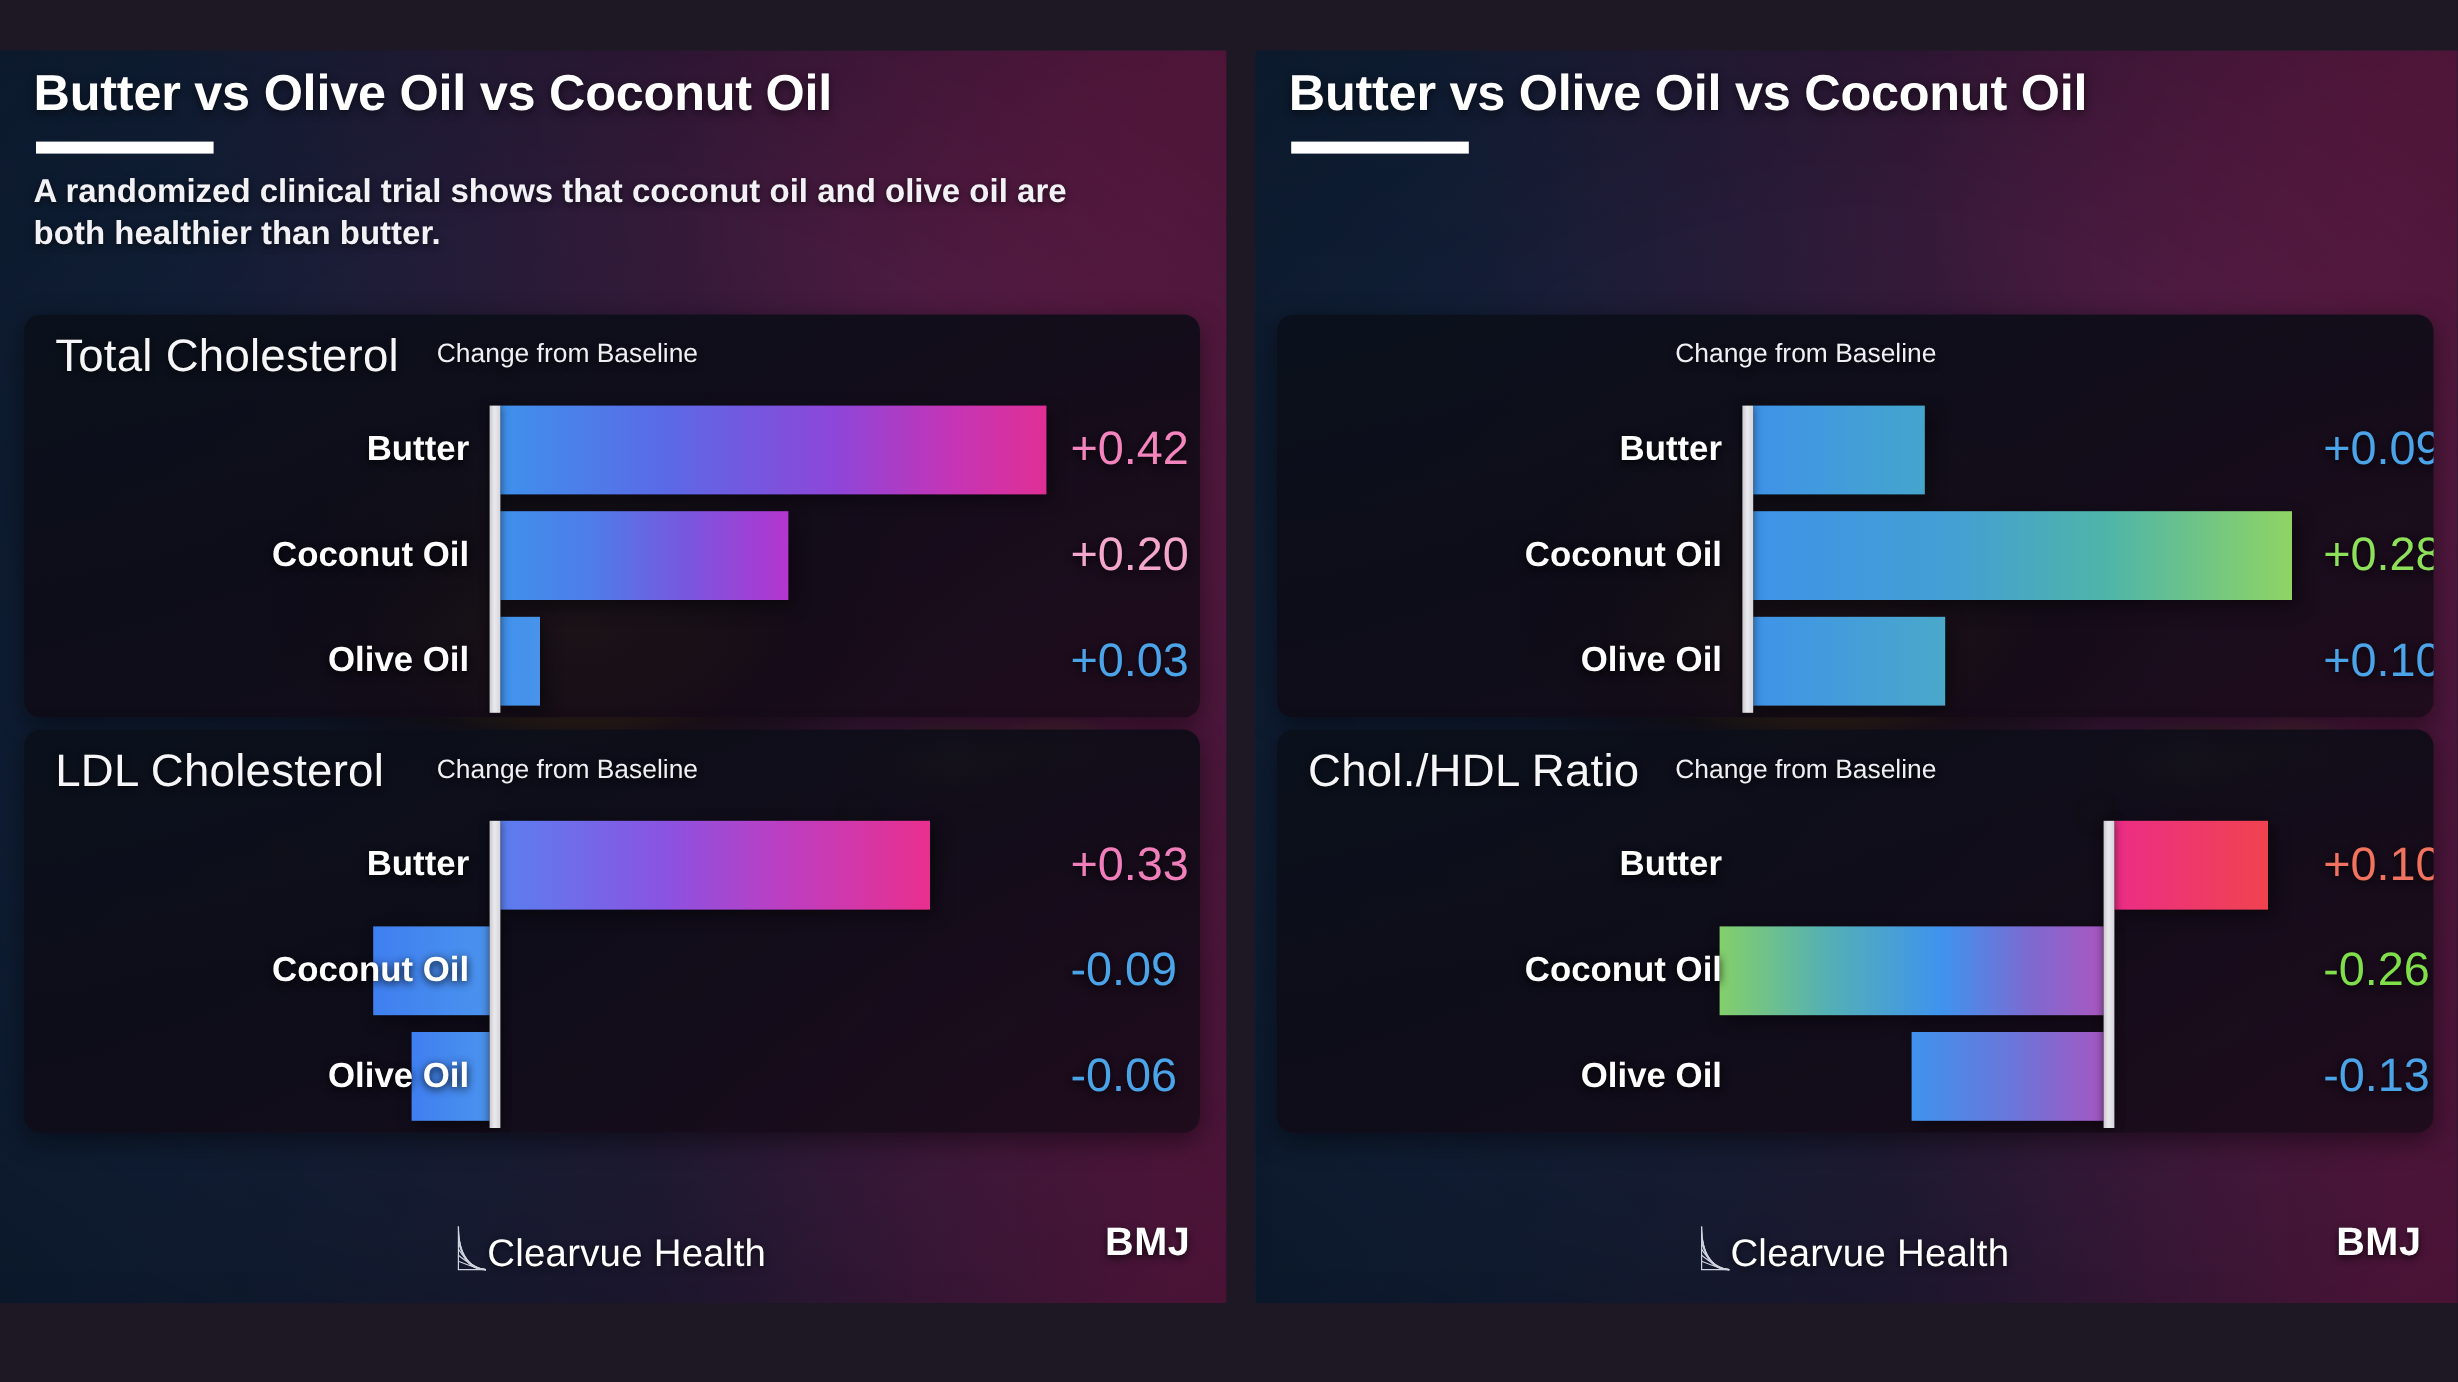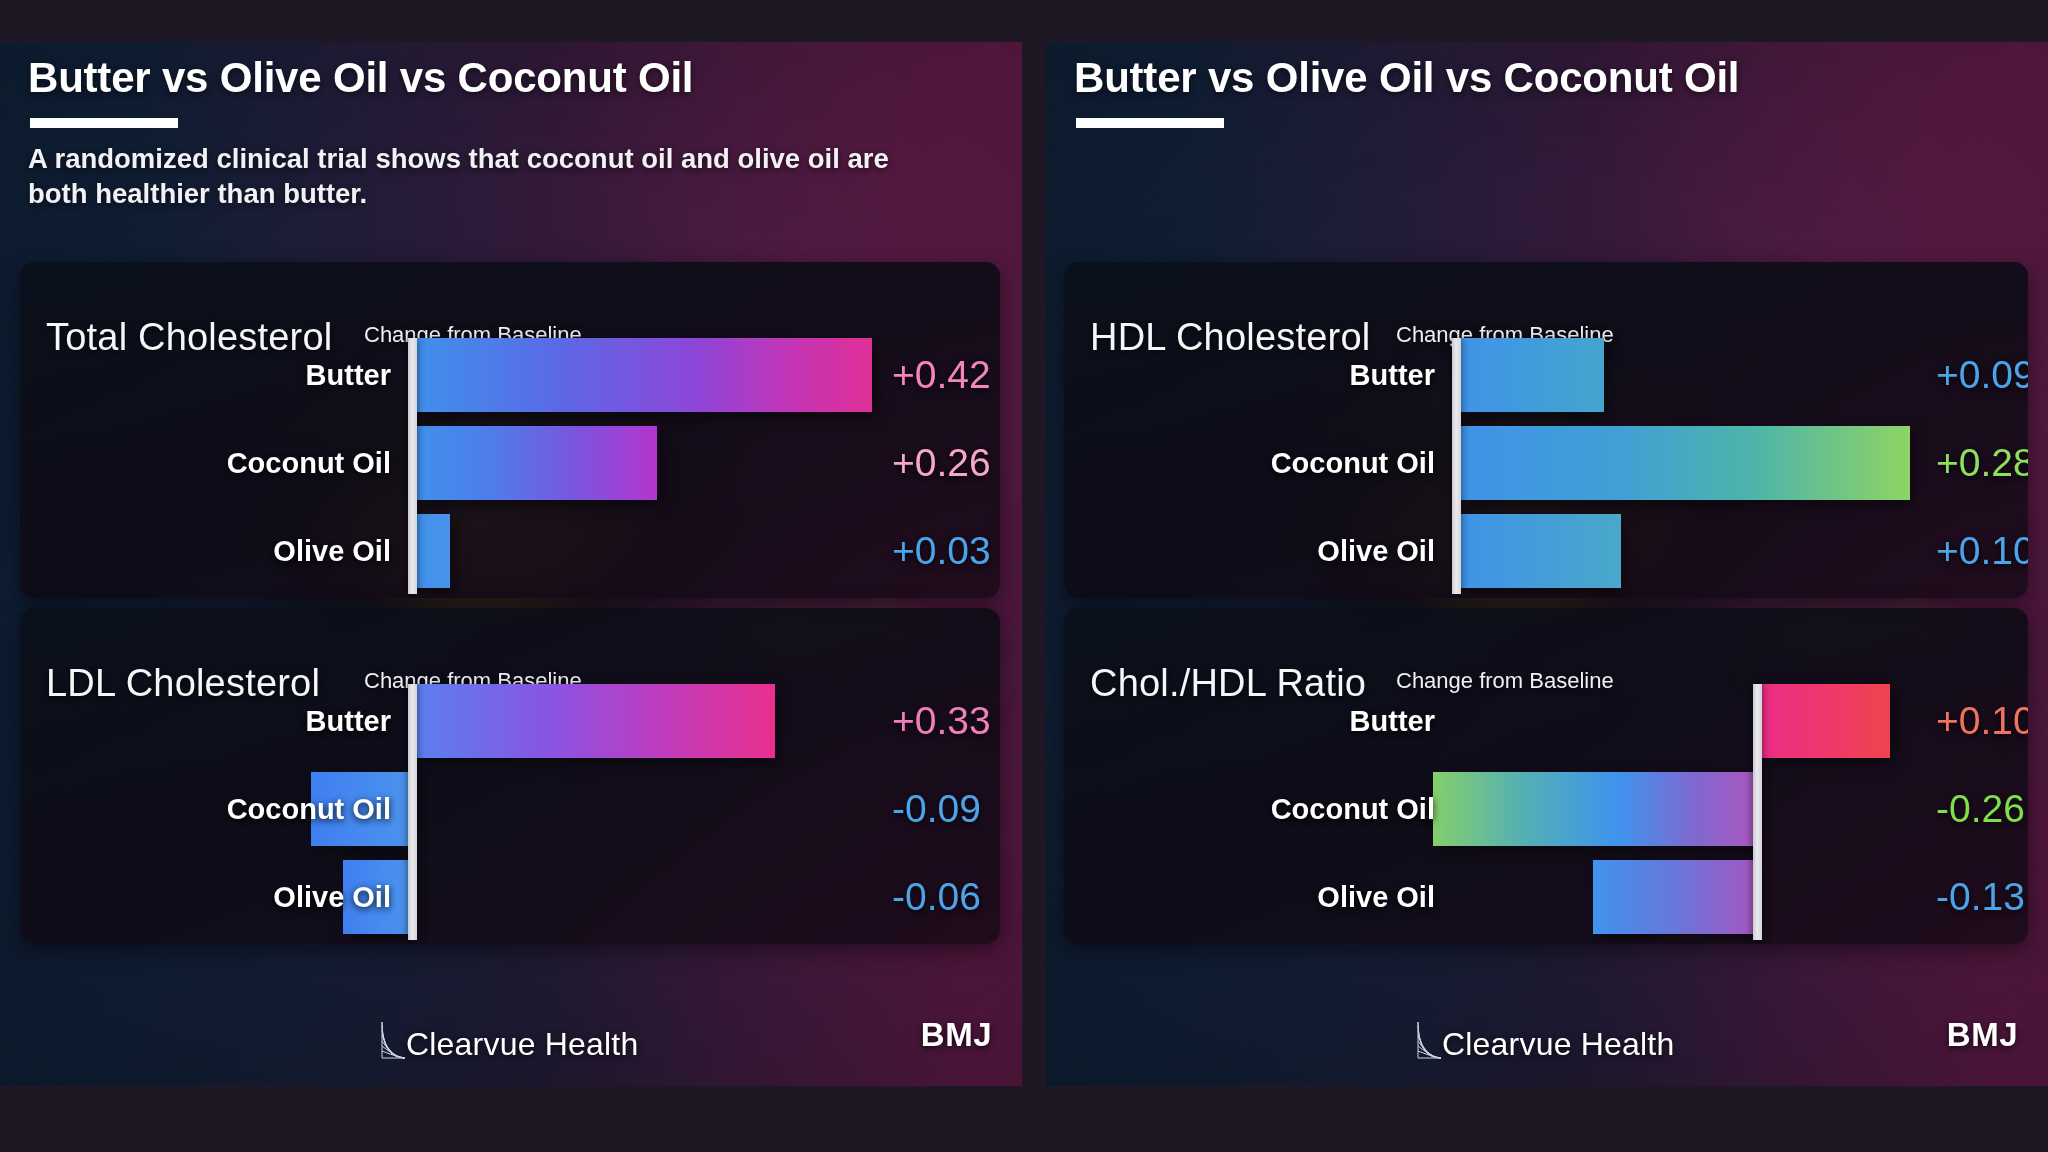--- a/index.html
+++ b/index.html
@@ -74,21 +74,21 @@
     border-radius:14px;
     background:linear-gradient(165deg, rgba(10,16,26,.93) 0%, rgba(13,11,22,.90) 46%, rgba(24,10,24,.86) 100%);
     box-shadow:0 6px 22px rgba(0,0,0,.45);
     overflow:hidden;
   }
   #panel-left  .card { left:20px; right:22px; }
   #panel-right .card{ left:18px; right:20px; }
   .card-1 { top:220px;  height:336px; }
   .card-2 { top:566px;  height:336px; }
 
-  .card-head { position:absolute; left:26px; top:14px; right:28px; height:54px;margin-top:40px; }
+  .card-head { position:absolute; left:26px; top:14px; right:28px; height:54px; }
   .card-title {
     position:absolute; left:0; top:0;
     font-size:38px; font-weight:400; color:#f6f6f8;
     letter-spacing:.2px; white-space:nowrap;
     text-shadow:0 2px 6px rgba(0,0,0,.7);
   }
   .card-sublabel {
     position:absolute; top:6px;
     font-size:22px; font-weight:400; color:#f0f0f4;
     white-space:nowrap; text-shadow:0 2px 6px rgba(0,0,0,.7);
@@ -174,21 +174,21 @@
 
         <div class="row row-0">
           <span class="cat" style="right:calc(100% - 371px)">Butter</span>
           <div class="bar" style="left:397px;width:455px;background:linear-gradient(90deg,#3f91ec 0%,#5a6ae6 30%,#8f45d8 62%,#c335b7 82%,#e02f95 100%)"></div>
           <span class="val" style="left:872px;color:#f384bd">+0.42</span>
         </div>
 
         <div class="row row-1">
           <span class="cat" style="right:calc(100% - 371px)">Coconut Oil</span>
           <div class="bar" style="left:397px;width:240px;background:linear-gradient(90deg,#3f91ec 0%,#4f7ce9 32%,#7a55de 66%,#b435cf 100%)"></div>
-          <span class="val" style="left:872px;color:#f4a6cc">+0.26</span>
+          <span class="val" style="left:872px;color:#f4a6cc">+0.20</span>
         </div>
 
         <div class="row row-2">
           <span class="cat" style="right:calc(100% - 371px)">Olive Oil</span>
           <div class="bar" style="left:397px;width:33px;background:linear-gradient(90deg,#3f91ec 0%,#4a93ea 100%)"></div>
           <span class="val" style="left:872px;color:#4ba3e8">+0.03</span>
         </div>
       </div>
     </div>
 
@@ -246,21 +246,20 @@
     <div class="panel-bg"></div>
     <div class="photo"></div>
 
     <header class="hdr">
       <h1 class="hdr-title">Butter vs Olive Oil vs Coconut Oil</h1>
       <div class="hdr-rule"></div>
     </header>
 
     <div class="card card-1">
       <div class="card-head">
-        <div class="card-title">HDL Cholesterol</div>
         <div class="card-sublabel">Change from Baseline</div>
       </div>
       <div class="plot">
         <div class="axis" style="left:388px"></div>
 
         <div class="row row-0">
           <span class="cat" style="right:calc(100% - 371px)">Butter</span>
           <div class="bar" style="left:397px;width:143px;background:linear-gradient(90deg,#3f93e8 0%,#45a5cd 100%)"></div>
           <span class="val" style="left:872px;color:#4ba3e8">+0.09</span>
         </div>

